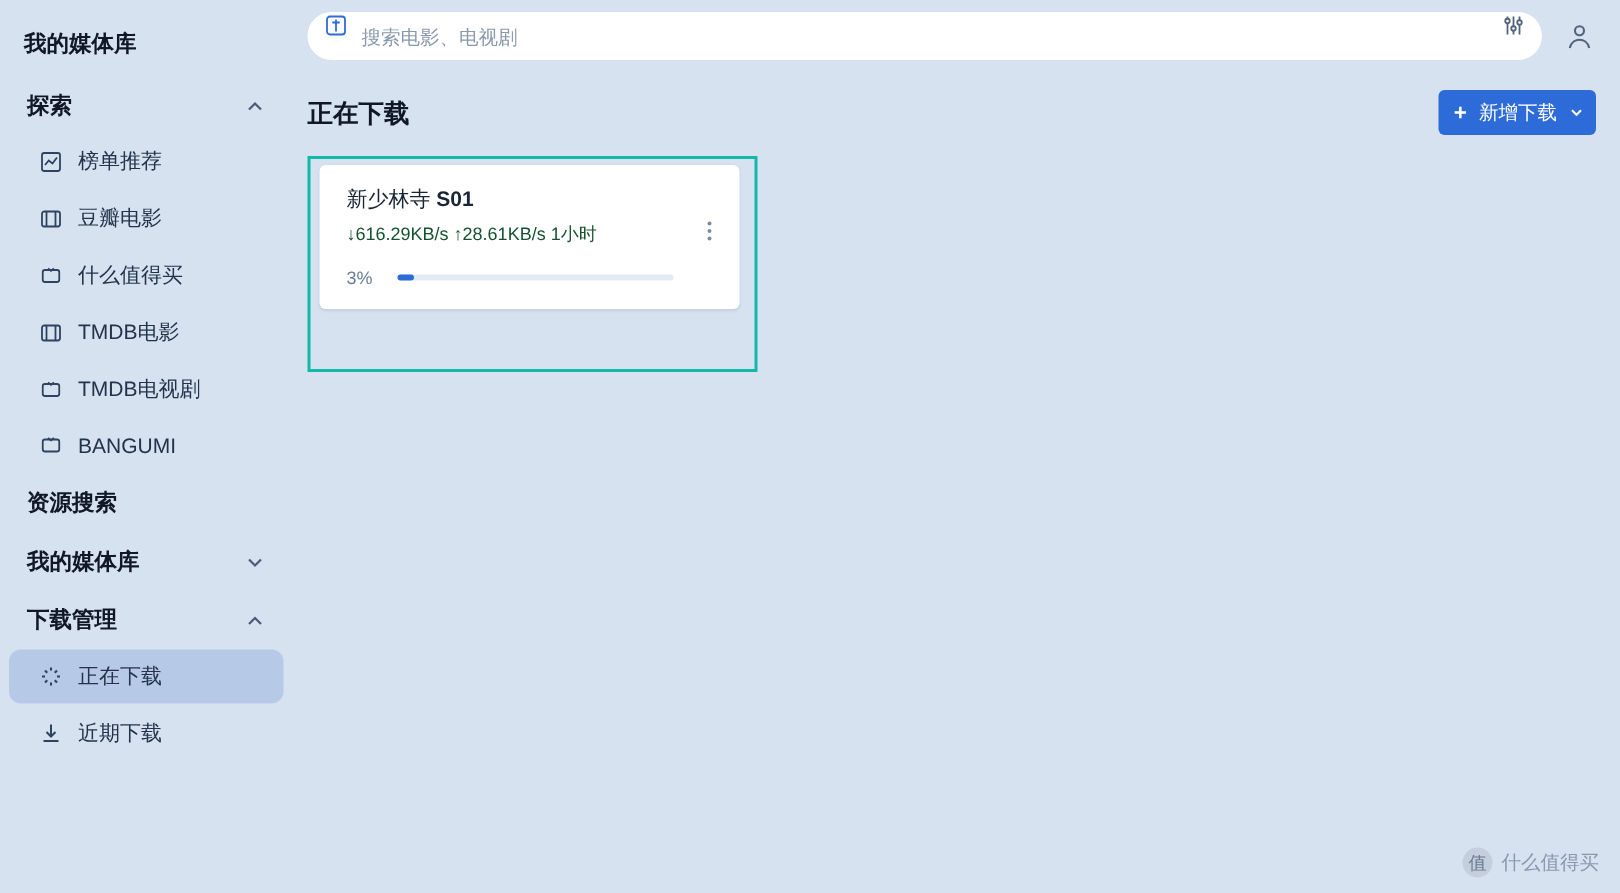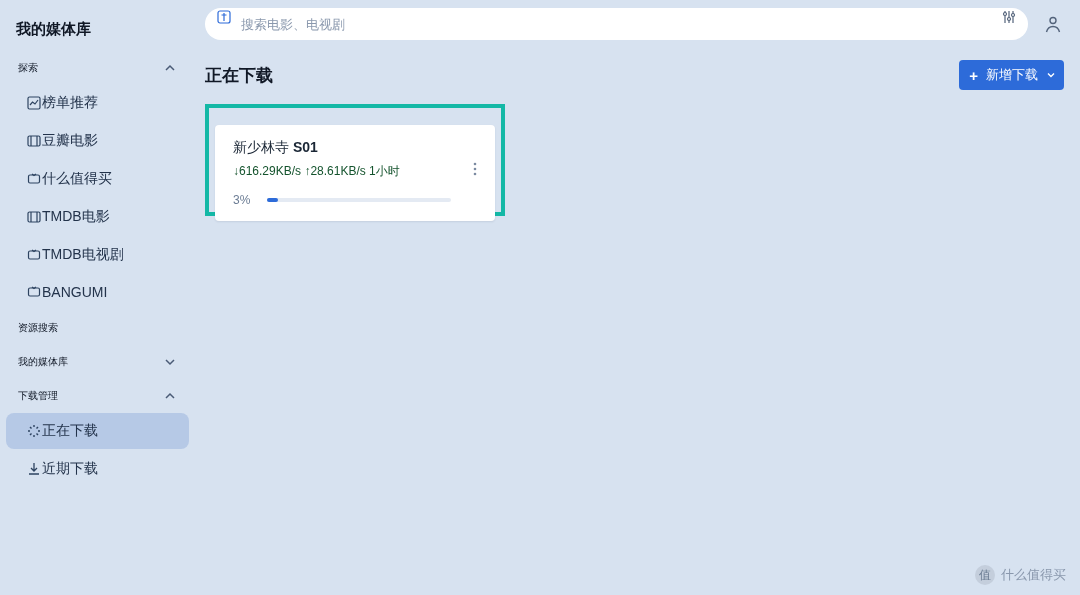--- a/index.html
+++ b/index.html
@@ -6,26 +6,26 @@
   html, body { width: 1080px; height: 595px; overflow: hidden; font-family: -apple-system, "Segoe UI", "PingFang SC", "Microsoft YaHei", sans-serif; }
   body { display: flex; background: #d7e2f0; color: #1f2b3d; }
 
   
   .sidebar { width: 195px; flex: 0 0 195px; height: 100%; background: #d7e2f0; padding-top: 6px; }
   .logo-wrap { height: 56px; display: flex; align-items: center; padding-left: 40px; }
   .logo-text { font-size: 26px; font-weight: 600; color: #2b4a78; position: relative; }
 
   .nav { padding: 2px 6px; }
   .nav-sec-head { display: flex; align-items: center; justify-content: space-between;
-    padding: 10px 12px; font-size: 10px; font-weight: 400; color: #101826; cursor: pointer; }
+    padding: 10px 12px; font-size: 15px; font-weight: 700; color: #101826; cursor: pointer; }
   .nav-sec-head.toptitle { font-size: 15px; font-weight: 600; padding: 12px 12px 12px 10px; }
   .chev { width: 14px; height: 14px; display: inline-flex; align-items: center; justify-content: center; }
   .chev svg { stroke: #4a5b76; }
 
-  .nav-item { display: flex; align-items: center; padding: 9px 14px 9px 20px;
+  .nav-item { display: flex; align-items: center; gap: 10px; padding: 9px 14px 9px 20px;
     font-size: 14px; color: #23334b; cursor: pointer; border-radius: 8px; margin: 0 0 2px 0; }
   .nav-item .ic { width: 16px; height: 16px; display:inline-flex; align-items:center; justify-content:center; color:#2d4360; }
   .nav-item.active { background: #b6c9e6; }
 
   
   .main { flex: 1; display: flex; flex-direction: column; }
   .topbar { display: flex; align-items: center; gap: 14px; padding: 8px 16px 6px 10px; }
   .search { flex: 1; height: 32px; background: #fff; border-radius: 16px; display: flex; 
     padding: 0 10px 0 10px; gap: 8px; }
   .search .sic { width: 18px; height: 18px; display:inline-flex; align-items:center; justify-content:center; color:#2d6bd9; }
@@ -36,21 +36,21 @@
 
   .content { flex: 1; padding: 14px 16px 0 10px; position: relative; }
   .page-head { display: flex; align-items: center; justify-content: space-between; margin-bottom: 14px; }
   .page-title { font-size: 17px; font-weight: 700; color: #101826; }
   .btn-primary { background: #2d6bd9; color: #fff; border: none; border-radius: 4px;
     height: 30px; padding: 0 8px 0 10px; display: inline-flex; align-items: center; gap: 8px;
     font-size: 13px; cursor: pointer; }
   .btn-primary .plus { font-size: 15px; font-weight: 600; }
   .btn-primary .dd { width: 10px; height:10px; display:inline-flex; }
 
-  .card-zone { border: 4px solid #14b8a6; width: 300px; height: 112px; padding: 17px 6px 6px 6px; position: relative; }
+  .card-zone { border: 2px solid #14b8a6; width: 300px; height: 144px; padding: 4px 6px 6px 6px; position: relative; }
   .dl-card { width: 280px; height: 96px; background: #fff; border-radius: 4px;
     box-shadow: 0 1px 2px rgba(30,50,80,.1); padding: 14px 16px 12px 18px; position: relative; }
   .dl-title { font-size: 14px; color: #1a2635; }
   .dl-title b { font-weight: 700; }
   .dl-stats { margin-top: 6px; font-size: 12px; color: #14532d; }
   .dl-menu { position: absolute; right: 12px; top: 36px; color:#7b8aa1; cursor:pointer;
     width:16px; height:16px; display:inline-flex; align-items:center; justify-content:center; }
   .dl-prog-row { position: absolute; left: 18px; right: 44px; bottom: 14px; display:flex; align-items:center; gap:10px; }
   .dl-pct { font-size: 12px; color: #6b7c94; width: 24px; }
   .dl-bar { flex:1; height: 4px; background: #e4eaf3; border-radius: 2px; position: relative; }

